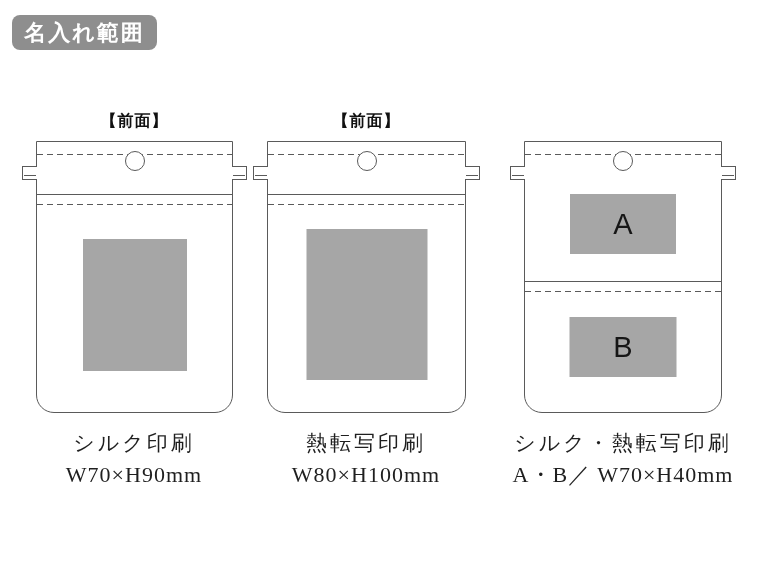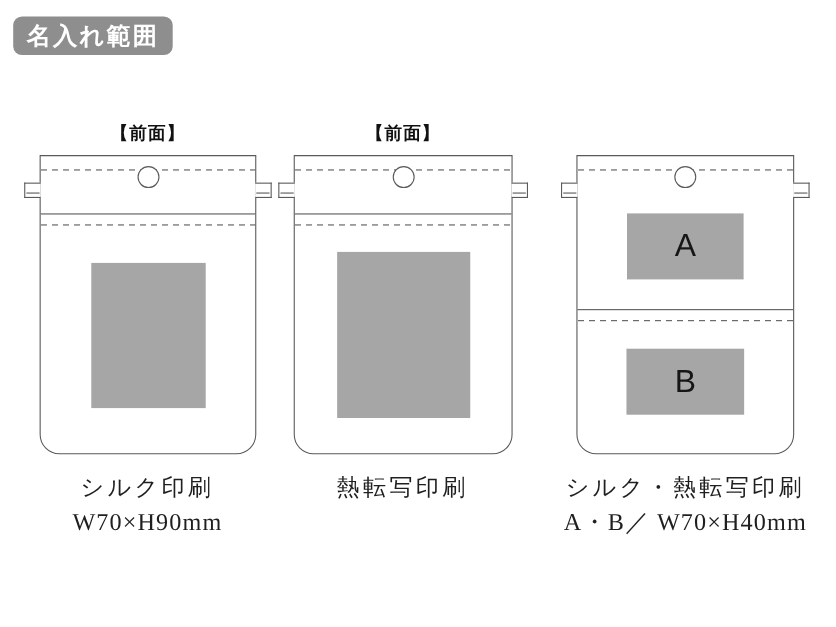--- a/index.html
+++ b/index.html
@@ -109,19 +109,20 @@
       <span>B</span>
     </div>
   </div>
 
   <div class="caption" style="left:-6px;">
     <div class="l1">シルク印刷</div>
     <div class="l2">W70×H90mm</div>
   </div>
   <div class="caption" style="left:226px;">
     <div class="l1">熱転写印刷</div>
+    <div class="l2">W80×H100mm</div>
   </div>
   <div class="caption" style="left:483px;">
     <div class="l1">シルク・熱転写印刷</div>
     <div class="l2">A・B／ W70×H40mm</div>
   </div>
 
 </div>
 
 </body></html>

